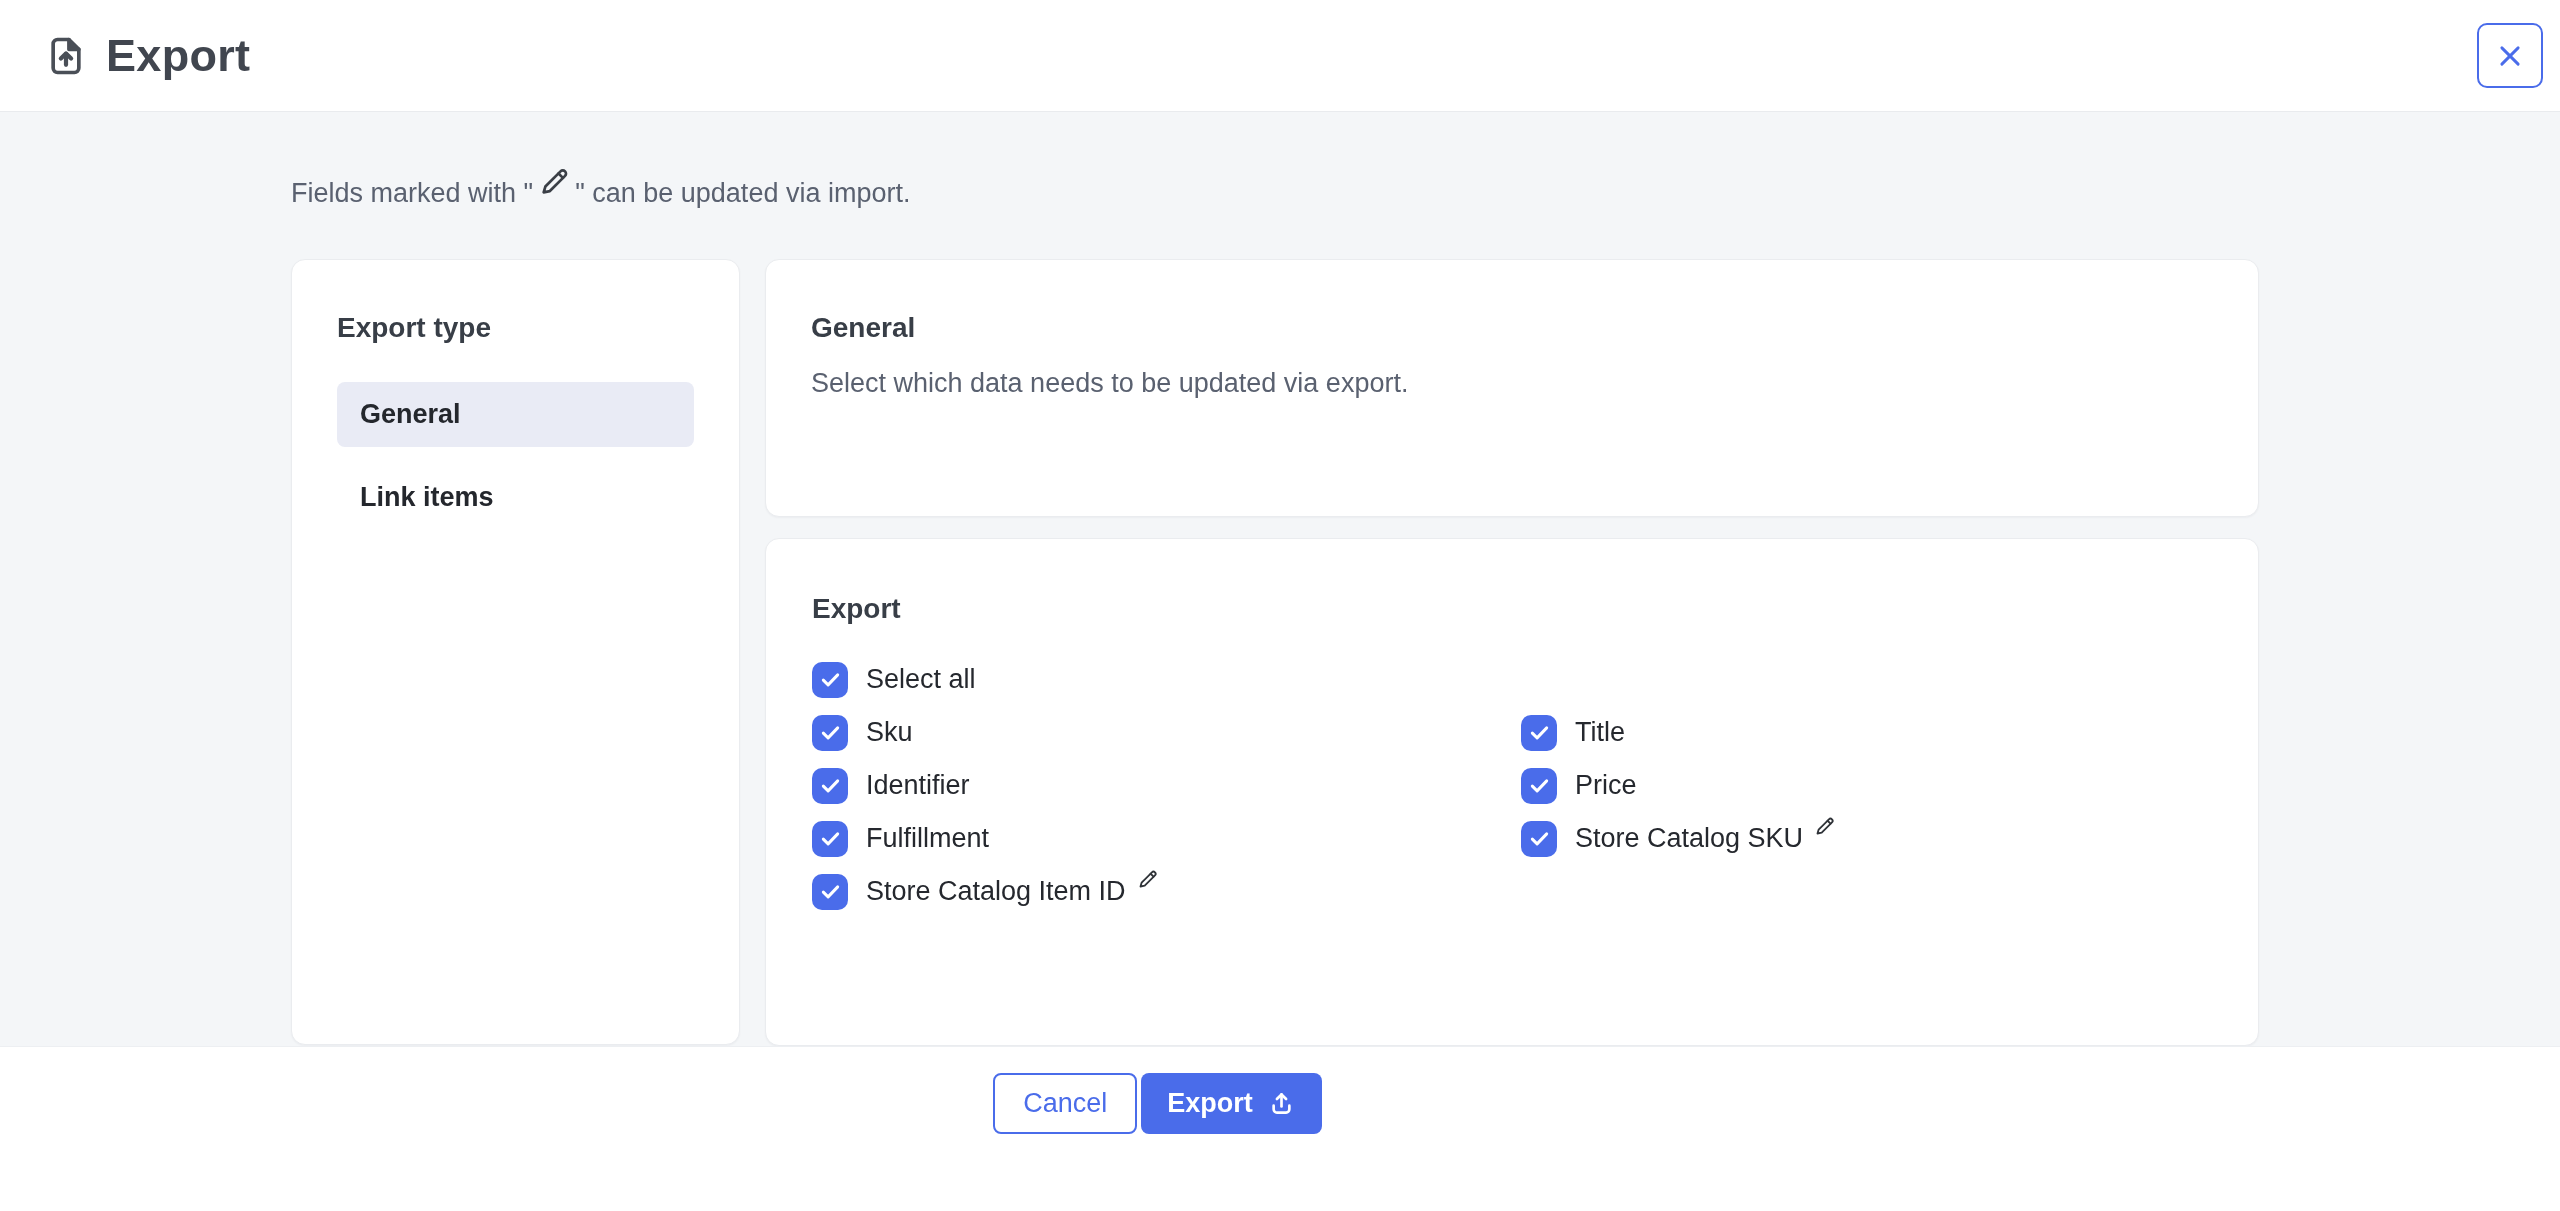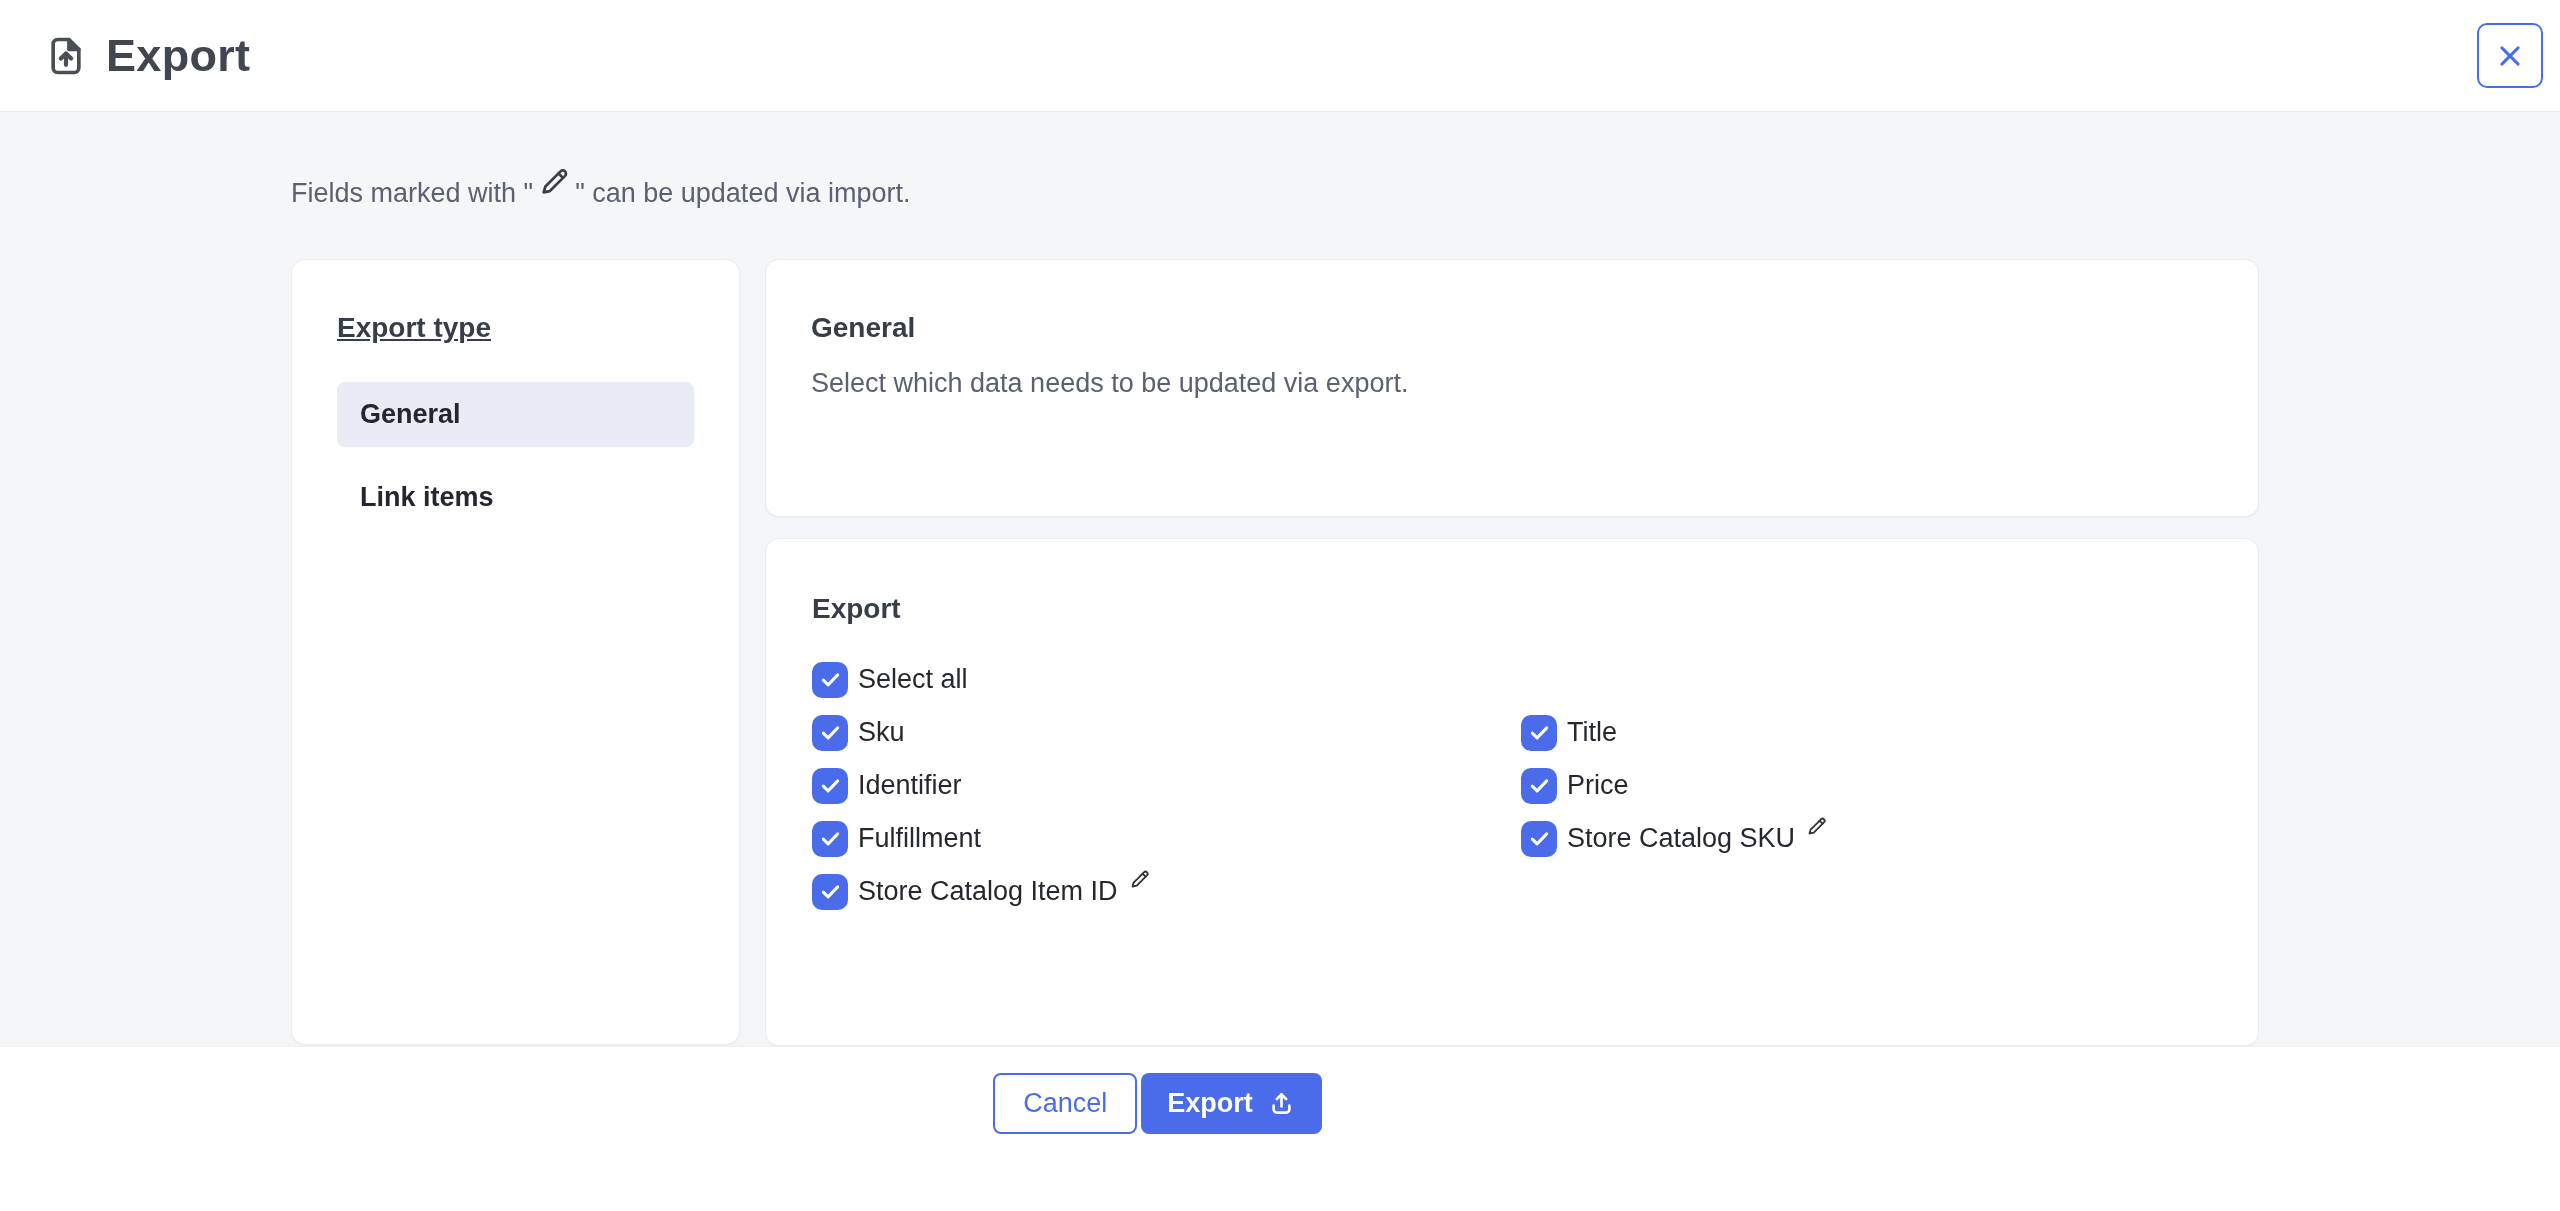--- a/index.html
+++ b/index.html
@@ -39,21 +39,21 @@
 
   .content { display:flex; gap:25px; width:1968px; }
 
   .card {
     background:#fff; border:1px solid #eaecef; border-radius:14px;
     box-shadow:0 1px 2px rgba(16,24,40,.04);
   }
 
   
   .side-card { width:449px; height:786px; padding:52px 45px; flex:0 0 auto; }
-  .panel-title { margin:0; font-size:28px; font-weight:700; color:#383e47;text-decoration:underline; }
+  .panel-title { margin:0; font-size:28px; font-weight:700; color:#383e47; }
   .nav-list { margin-top:38px; display:flex; flex-direction:column; gap:18px; }
   .nav-item {
     height:65px; border-radius:8px; display:flex; align-items:center;
     padding:0 23px; font-size:27px; font-weight:700; color:#24272d; cursor:pointer;
   }
   .nav-item.selected { background:#e9ebf5; }
 
   
   .right-col { display:flex; flex-direction:column; gap:21px; width:1494px; }
   .general-card { height:258px; padding:52px 45px; }
@@ -63,21 +63,21 @@
   .fields-card { height:508px; padding:54px 46px; }
   .fields-grid {
     margin-top:36px;
     display:grid; grid-template-columns:709px 1fr; row-gap:16px;
   }
   .check-row { display:flex; align-items:center; height:37px; cursor:pointer; }
   .checkbox {
     width:36px; height:36px; border-radius:10px; background:#4a6cea;
     display:flex; align-items:center; justify-content:center; flex:0 0 auto;
   }
-  .check-label { margin-left:10px; font-size:27px; color:#25282e; }
+  .check-label { margin-left:18px; font-size:27px; color:#25282e; }
   .pencil-sup { display:inline-flex; margin-left:10px; transform:translateY(-12px); color:#2f3338; }
   .cell-empty { height:37px; }
 
   
   .modal-footer {
     flex:0 0 114px; background:#fff; border-top:1px solid #edeff2;
     display:flex; align-items:center; justify-content:center;
     gap:4px; padding-right:245px;
   }
   .btn {

